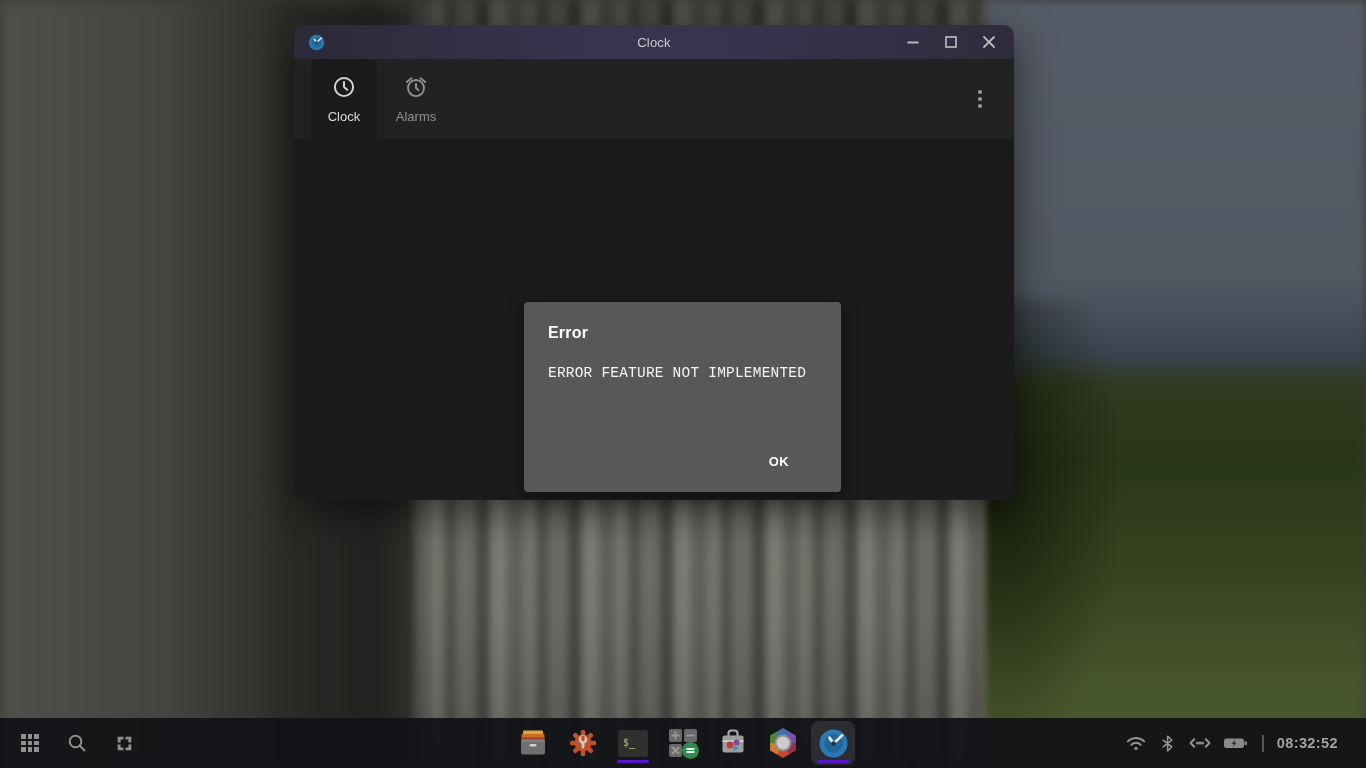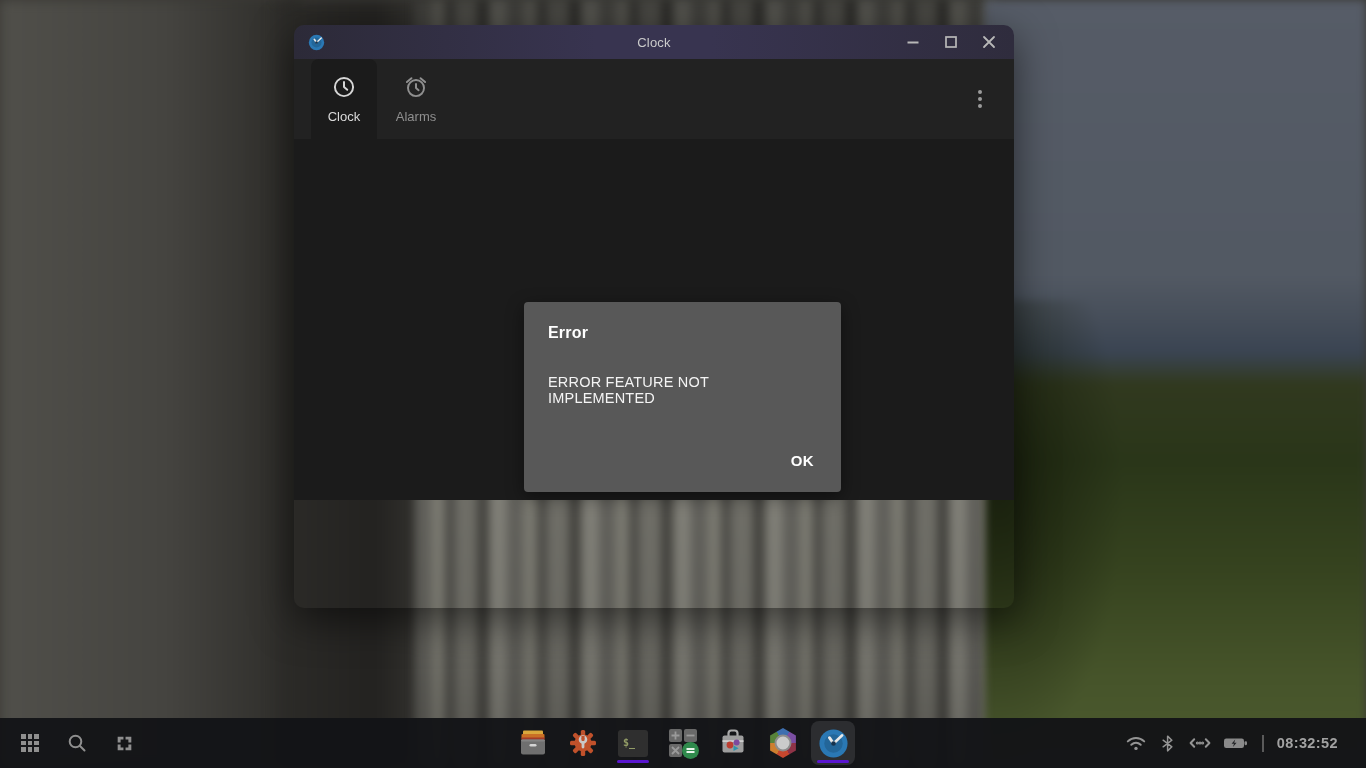--- a/index.html
+++ b/index.html
@@ -24,21 +24,21 @@
   .wp-right  { position:absolute; left:985px; top:0; width:381px; height:768px;
                background:linear-gradient(180deg,
                  #565c67 0%, #525963 36%, #454d59 42%,
                  #3a4452 46%, #31391f 50%, #2a3619 60%,
                  #36431f 74%, #46542a 88%, #4d5b30 100%);
                filter:blur(4px); }
   .wp-right::before { content:""; position:absolute; left:0; top:300px; width:140px; height:468px;
                background:radial-gradient(ellipse at 10% 40%, rgba(20,26,10,.8), rgba(20,26,10,0) 70%); }
 
   
-  .window { position:absolute; left:294px; top:25px; width:720px; height:583px;
+  .window { position:absolute; left:294px; top:25px; width:720px; height:475px;
             border-radius:10px; overflow:hidden;
             box-shadow:0 12px 40px rgba(0,0,0,.55); }
   .titlebar { height:34px; display:flex; align-items:center; position:relative;
               background:linear-gradient(90deg,#2c2a38 0%,#383450 42%,#383450 58%,#2f2c3d 100%); }
   .titlebar .app-icon { position:absolute; left:14px; top:9px; width:17px; height:17px; }
   .titlebar .title { flex:1; text-align:center; color:#cbcbcb; font-size:13px; letter-spacing:.2px; }
   .win-controls { position:absolute; right:6px; top:0; height:34px; display:flex; align-items:center; }
   .win-btn { width:38px; height:34px; display:flex; align-items:center; justify-content:center; cursor:default; }
 
   .tabbar { height:80px; background:#222222; display:flex; padding-left:17px; position:relative; }
@@ -51,22 +51,22 @@
   .kebab { margin-left:auto; align-self:center; margin-right:26px; display:flex; flex-direction:column; gap:3px; padding:6px; }
   .kebab i { width:4px; height:4px; border-radius:50%; background:#9b9b9b; display:block; }
 
   .win-content { height:361px; background:#1b1b1b; }
 
   
   .dialog { position:absolute; left:524px; top:302px; width:317px; height:190px;
             background:#585858; border-radius:4px; box-shadow:0 5px 18px rgba(0,0,0,.45);
             padding:22px 24px; color:#fff; }
   .dialog .dlg-title { font-size:16px; font-weight:bold; letter-spacing:.2px; }
-  .dialog .dlg-msg { margin-top:32px; font-size:14.5px; letter-spacing:.2px; color:#f4f4f4; }
-  .dialog .dlg-ok { position:absolute; right:23px; bottom:17px; font-size:15px; font-weight:bold;
+  .dialog .dlg-msg { margin-top:23px; font-size:14.5px; letter-spacing:.2px; color:#f4f4f4;font-family:Liberation Mono, monospace; }
+  .dialog .dlg-ok { position:absolute; right:48px; bottom:17px; font-size:13px; font-weight:bold;
                     letter-spacing:.4px; color:#fff; padding:6px 4px; cursor:default; }
 
   
   .taskbar { position:absolute; left:0; bottom:0; width:1366px; height:50px;
              background:rgba(19,20,23,.96); }
   .tb-left { position:absolute; left:13px; top:0; height:50px; display:flex; align-items:center; gap:13px; }
   .tb-btn { width:34px; height:34px; display:flex; align-items:center; justify-content:center; }
   .grid-icon { display:grid; grid-template-columns:repeat(3,4.5px); grid-template-rows:repeat(3,4.5px); gap:2px; }
   .grid-icon i { background:#8f8f8f; display:block; }
 

